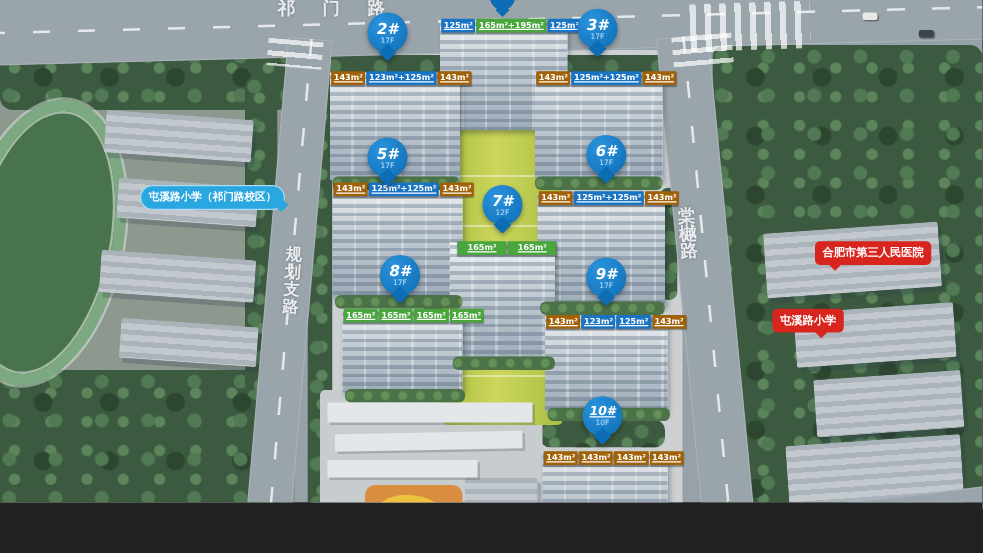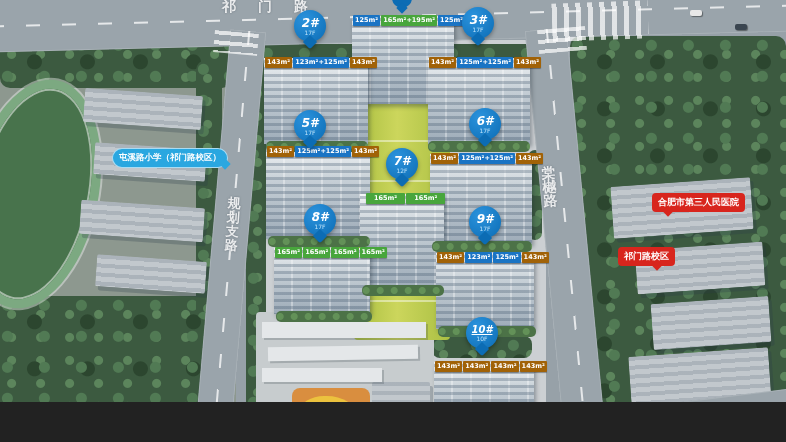--- a/index.html
+++ b/index.html
@@ -50,21 +50,21 @@
       radial-gradient(circle at 50% 25%,#57a447 0 2px,transparent 3px);}
   
   .bldg{position:absolute;z-index:20;background:linear-gradient(180deg,#eef1f3,#c6cfd6 35%,#9dabb8);
     border-top:2px solid #f4f6f7;box-shadow:2px 3px 4px rgba(30,40,50,.35);}
   .bldg::after{content:"";position:absolute;inset:0;
     background:repeating-linear-gradient(180deg,rgba(62,84,106,.30) 0 3px,transparent 3px 7px),
       repeating-linear-gradient(90deg,transparent 0 17px,rgba(255,255,255,.35) 17px 19px);}
   
   .tags{position:absolute;display:flex;gap:1px;z-index:30;align-items:flex-start;}
   .tag{color:#fff;font-size:6.5px;font-weight:bold;padding:2px 2px;line-height:1;white-space:nowrap;
-    border-radius:1px;box-shadow:0 1px 1px rgba(0,0,0,.35);}
+    border-radius:1px;box-shadow:0 1px 1px rgba(0,0,0,.35);text-decoration:underline;}
   .t-o{background:#a16207;}.t-b{background:#1a74c4;}.t-g{background:#48a63c;}
   
   .pin{position:absolute;width:32px;text-align:center;z-index:40;filter:drop-shadow(0 2px 2px rgba(0,0,0,.35));}
   .pin .head{width:32px;height:32px;border-radius:50%;background:radial-gradient(circle at 35% 30%,#2b93dd,#0c6cb4);
     color:#fff;display:flex;flex-direction:column;align-items:center;justify-content:center;line-height:1;}
   .pin .no{font-size:12px;font-weight:bold;font-style:italic;}
   .pin .fl{font-size:6px;color:#bfe4fb;margin-top:1px;}
   .pin .tail{width:10px;height:10px;background:#0c6cb4;margin:-5px auto 0;transform:rotate(45deg);border-radius:0 0 2px 0;}
   .pin-partial{position:absolute;left:392px;top:-3px;width:20px;height:11px;background:#0c6cb4;
     border-radius:0 0 10px 10px;z-index:40;}
@@ -268,17 +268,17 @@
 
   <div class="bubble red" style="left:652px;top:193px;">
     <span>合肥市第三人民医院</span>
     <span class="btail" style="left:12px;bottom:-3px;"></span>
   </div>
   <div class="bubble blue" style="left:112px;top:148px;">
     <span>屯溪路小学（祁门路校区）</span>
     <span class="btail" style="right:-2px;top:60%;"></span>
   </div>
   <div class="bubble red" style="left:618px;top:247px;">
-    <span>祁门路校区</span>
+    <span>屯溪路小学</span>
     <span class="btail" style="right:14px;bottom:-3px;"></span>
   </div>
 
 </div>
 
 </body></html>

